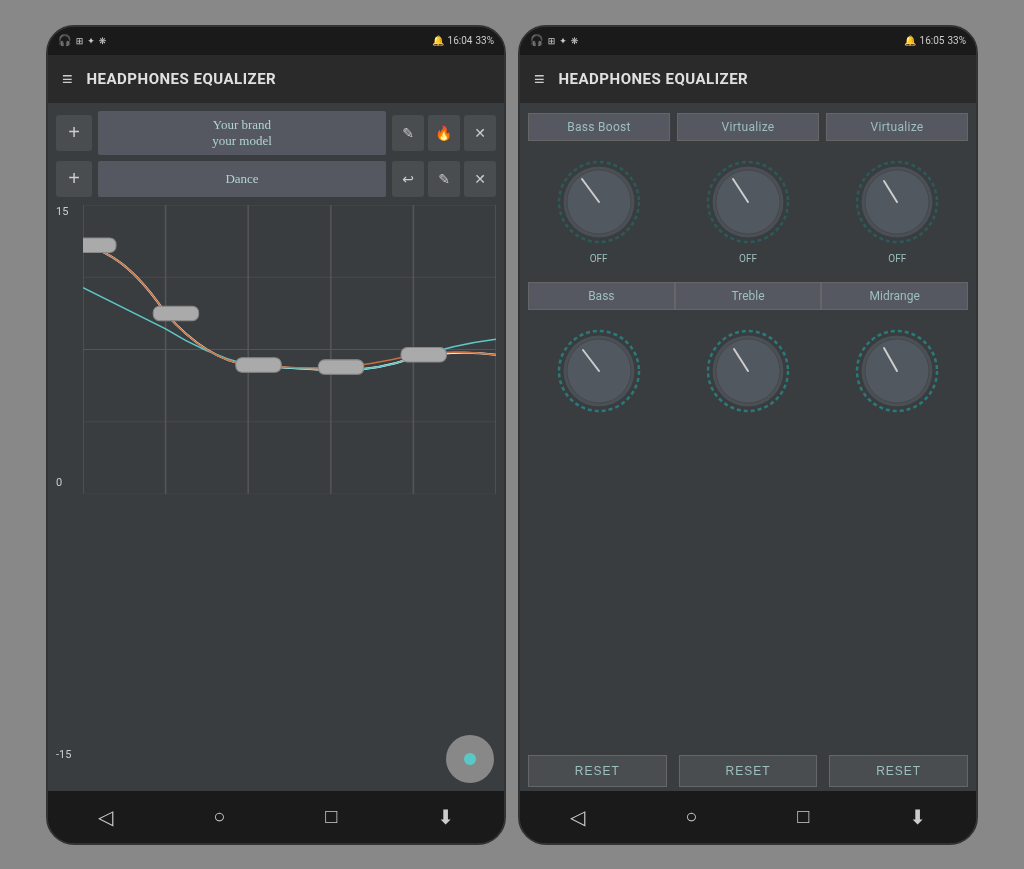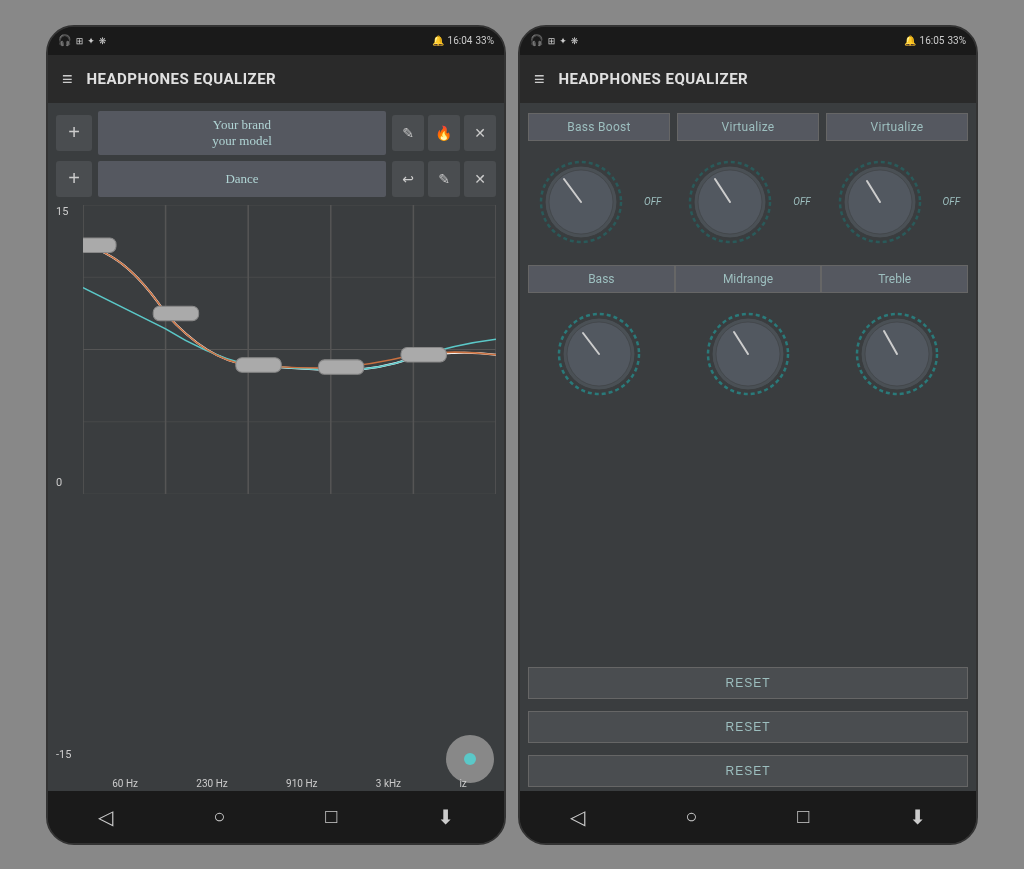--- a/index.html
+++ b/index.html
@@ -203,24 +203,23 @@
       cursor: pointer;
       letter-spacing: 0.3px;
     }
     .knobs-row {
       display: flex;
       justify-content: space-around;
       gap: 8px;
     }
     .knob-container {
       display: flex;
-      flex-direction: row;
-      align-items: center;
-      gap: 18px;
-      font-style: italic;
+      flex-direction: column;
+      align-items: center;
+      gap: 6px;
     }
     .knob {
       width: 90px;
       height: 90px;
       position: relative;
     }
     .knob svg {
       width: 90px;
       height: 90px;
     }
@@ -243,21 +242,20 @@
       padding: 6px 20px;
       font-size: 12px;
       border: 1px solid #666;
       cursor: pointer;
     }
     .reset-row {
       display: flex;
       gap: 12px;
       padding: 4px 8px;
       margin-top: auto;
-      flex-direction: column;
     }
     .reset-btn {
       flex: 1;
       background: #4a4d50;
       color: #9dbfbf;
       border: 1px solid #666;
       padding: 8px;
       font-size: 12px;
       cursor: pointer;
       letter-spacing: 1px;
@@ -350,27 +348,20 @@
           <rect x="-12" y="32" width="44" height="14" rx="6" fill="#aaa" stroke="#888"></rect>
           <rect x="68" y="98" width="44" height="14" rx="6" fill="#aaa" stroke="#888"></rect>
           <rect x="148" y="148" width="44" height="14" rx="6" fill="#aaa" stroke="#888"></rect>
           <rect x="228" y="150" width="44" height="14" rx="6" fill="#aaa" stroke="#888"></rect>
           <rect x="308" y="138" width="44" height="14" rx="6" fill="#aaa" stroke="#888"></rect>
         </svg>
 
         <div style="position:absolute;bottom:8px;right:10px;width:48px;height:48px;background:#888;border-radius:50%;display:flex;align-items:center;justify-content:center;">
           <div style="width:12px;height:12px;background:#5bc8c8;border-radius:50%;"></div>
         </div>
-        <div class="eq-freq-labels">
-          <span>60 Hz</span>
-          <span>230 Hz</span>
-          <span>910 Hz</span>
-          <span>3 kHz</span>
-          <span>iz</span>
-        </div>
       </div>
     </div>
 
     <div class="nav-bar">
       <button class="nav-btn">◁</button>
       <button class="nav-btn">○</button>
       <button class="nav-btn">□</button>
       <button class="nav-btn">⬇</button>
     </div>
   </div>
@@ -437,22 +428,22 @@
               <circle cx="45" cy="45" r="40" fill="none" stroke="#2a5a5a" stroke-width="2.5" stroke-dasharray="4 3"></circle>
               <line x1="45" y1="45" x2="32" y2="24" stroke="#ccc" stroke-width="2" stroke-linecap="round"></line>
             </svg>
           </div>
           <span class="knob-label">OFF</span>
         </div>
       </div>
 
       <div class="section-tabs" style="margin-top:8px;">
         <div class="section-tab">Bass</div>
+        <div class="section-tab">Treble</div>
         <div class="section-tab">Midrange</div>
-        <div class="section-tab">Treble</div>
       </div>
 
       <div class="knobs-row" style="padding: 12px 8px 4px 8px;">
         <div class="knob-container">
           <div class="knob">
             <svg viewBox="0 0 90 90">
               <circle cx="45" cy="45" r="36" fill="#4a5055" stroke="#3a3d3f" stroke-width="1"></circle>
               <circle cx="45" cy="45" r="32" fill="#525860" stroke="#3a3d3f" stroke-width="0.5"></circle>
               <circle cx="45" cy="45" r="40" fill="none" stroke="#2a7a7a" stroke-width="2.5" stroke-dasharray="4 3"></circle>
               <line x1="45" y1="45" x2="29" y2="24" stroke="#ccc" stroke-width="2" stroke-linecap="round"></line>

